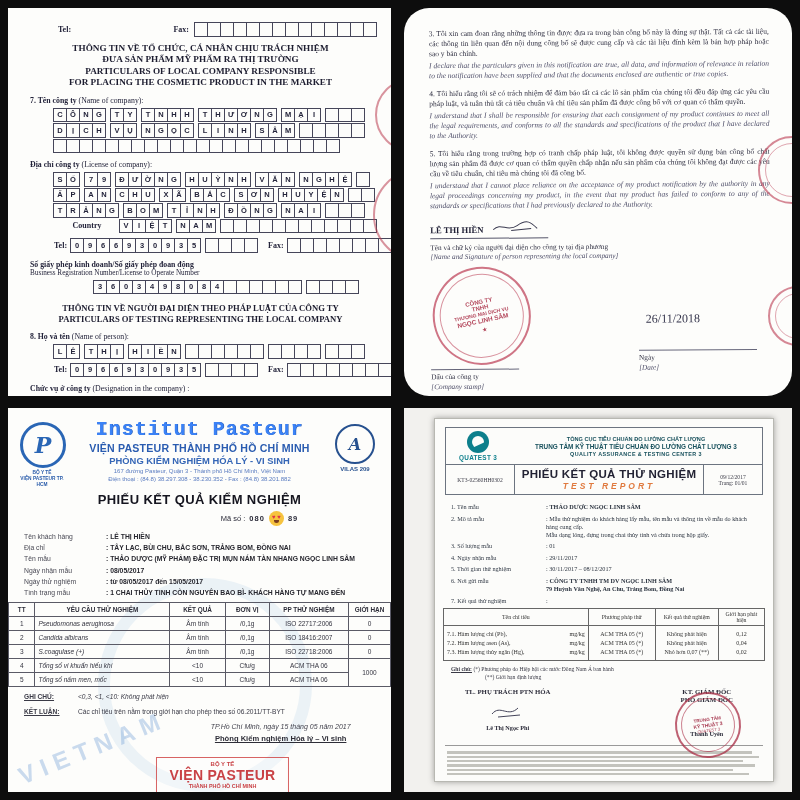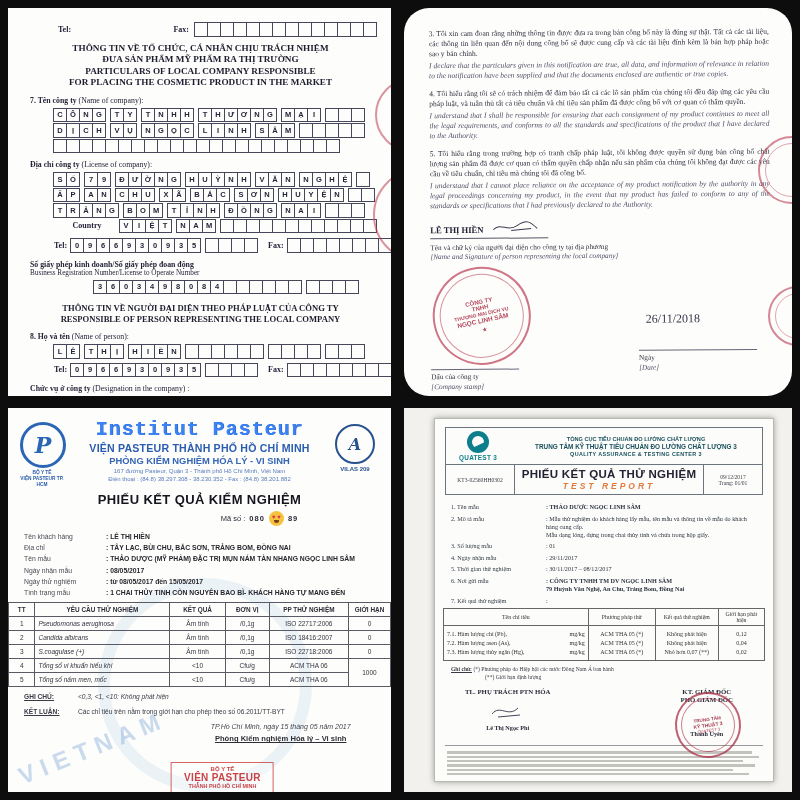--- a/index.html
+++ b/index.html
@@ -77,21 +77,21 @@
   .ptable td{text-align:center;}
   .p-note{margin:5px 14px 0 16px;font-size:6.6px;line-height:10px;display:flex;gap:8px;position:relative;z-index:2;}
   .p-note .nl{font-weight:bold;text-decoration:underline;color:#3a3a46;width:46px;flex:none;}
   .p-note .nv{font-style:italic;color:#3a3a46;}
   .p-note.k .nv{font-style:normal;}
   .p-sign{text-align:center;margin:6px 10px 0 45%;position:relative;z-index:2;}
   .p-sign .place{font-style:italic;font-size:7px;color:#44444f;}
   .p-sign .dept{font-weight:bold;font-size:7.6px;color:#2e2e38;margin-top:4px;text-decoration:underline;}
   .p-stamp{position:absolute;left:56%;bottom:-8px;transform:translateX(-50%);border:1.5px solid rgba(205,60,60,.8);color:rgba(195,45,50,.9);text-align:center;padding:3px 12px 10px 12px;background:rgba(255,255,255,.3);z-index:3;}
   .p-stamp .l1{font-size:6px;font-weight:bold;}
-  .p-stamp .l2{font-size:10px;font-weight:bold;letter-spacing:.3px;}
+  .p-stamp .l2{font-size:14px;font-weight:bold;letter-spacing:.3px;}
   .p-stamp .l3{font-size:5.4px;font-weight:bold;}
   .p-watermark{position:absolute;left:6px;bottom:30px;transform:rotate(-22deg);font:700 24px "Liberation Sans",sans-serif;color:rgba(115,160,215,.38);letter-spacing:7px;z-index:1;}
   .p-wm-circle{position:absolute;left:90px;top:170px;width:190px;height:190px;border:12px solid rgba(130,175,220,.14);border-radius:50%;z-index:0;}
 
   
   #q-quatest{}
   .q-page{position:absolute;left:30px;top:10px;right:18px;bottom:10px;background:#fcfcfa;border:1px solid #b8b8b2;box-shadow:0 0 6px rgba(0,0,0,.35);color:#2c3440;}
   .q-headbox{margin:8px 10px 0 10px;border:1px solid #6c7480;}
   .q-headtop{display:flex;align-items:center;border-bottom:1px solid #6c7480;}
   .q-logo{width:64px;flex:none;text-align:center;padding:3px 0;}
@@ -418,21 +418,21 @@
         <span class="gcell"></span>
         <span class="gcell"></span>
         <span class="ggap"></span>
         <span class="gcell"></span>
         <span class="gcell"></span>
         <span class="gcell"></span>
         <span class="gcell"></span>
       </div>
     <div class="f-sec">
       <div>THÔNG TIN VỀ NGƯỜI ĐẠI DIỆN THEO PHÁP LUẬT CỦA CÔNG TY</div>
-      <div>RESPONSIBLE OF PERSON REPRESENTING THE LOCAL COMPANY</div>
+      <div>PARTICULARS OF TESTING REPRESENTING THE LOCAL COMPANY</div>
     </div>
     <div class="f-lab"><span>8. Họ và tên</span><span class="en"> (Name of person):</span></div>
     <div class="gridrow">
         <span class="gcell">L</span>
         <span class="gcell">Ê</span>
         <span class="ggap"></span>
         <span class="gcell">T</span>
         <span class="gcell">H</span>
         <span class="gcell">Ị</span>
         <span class="ggap"></span>

